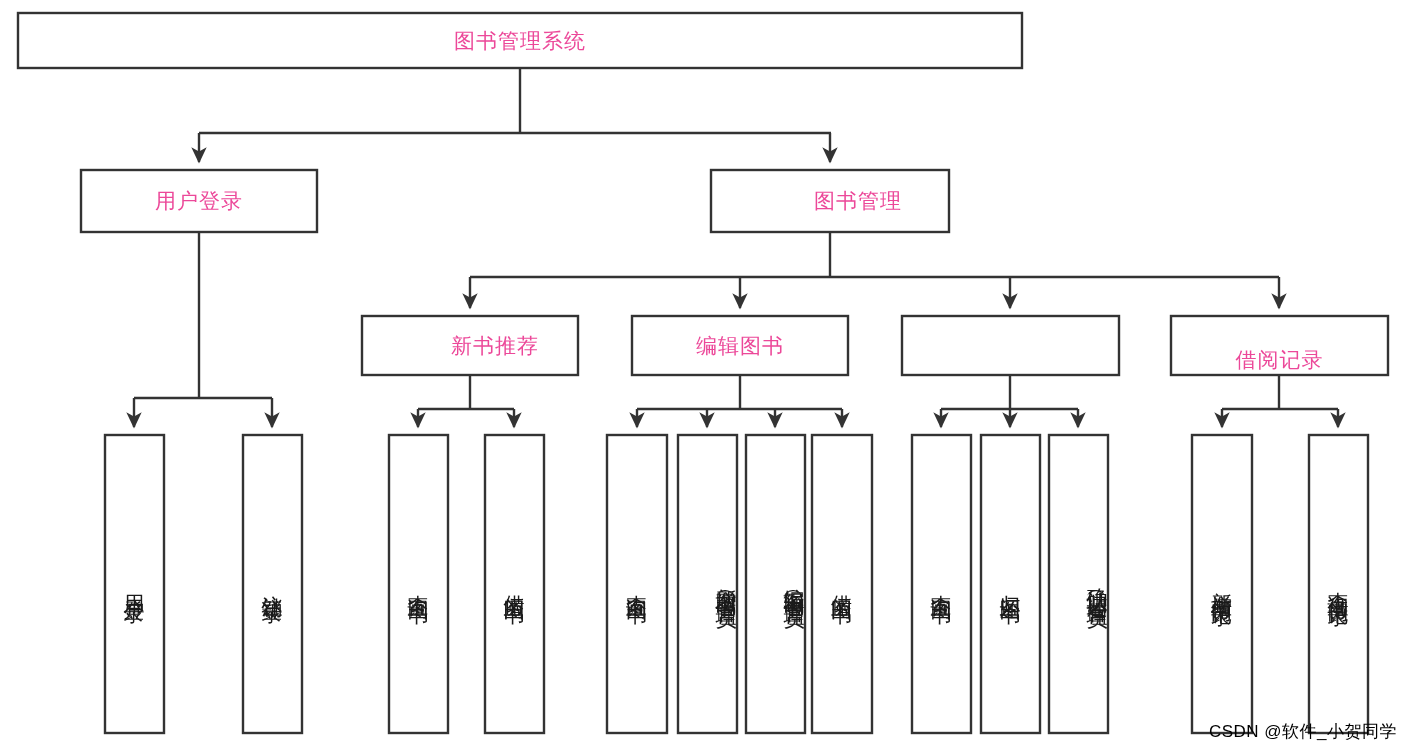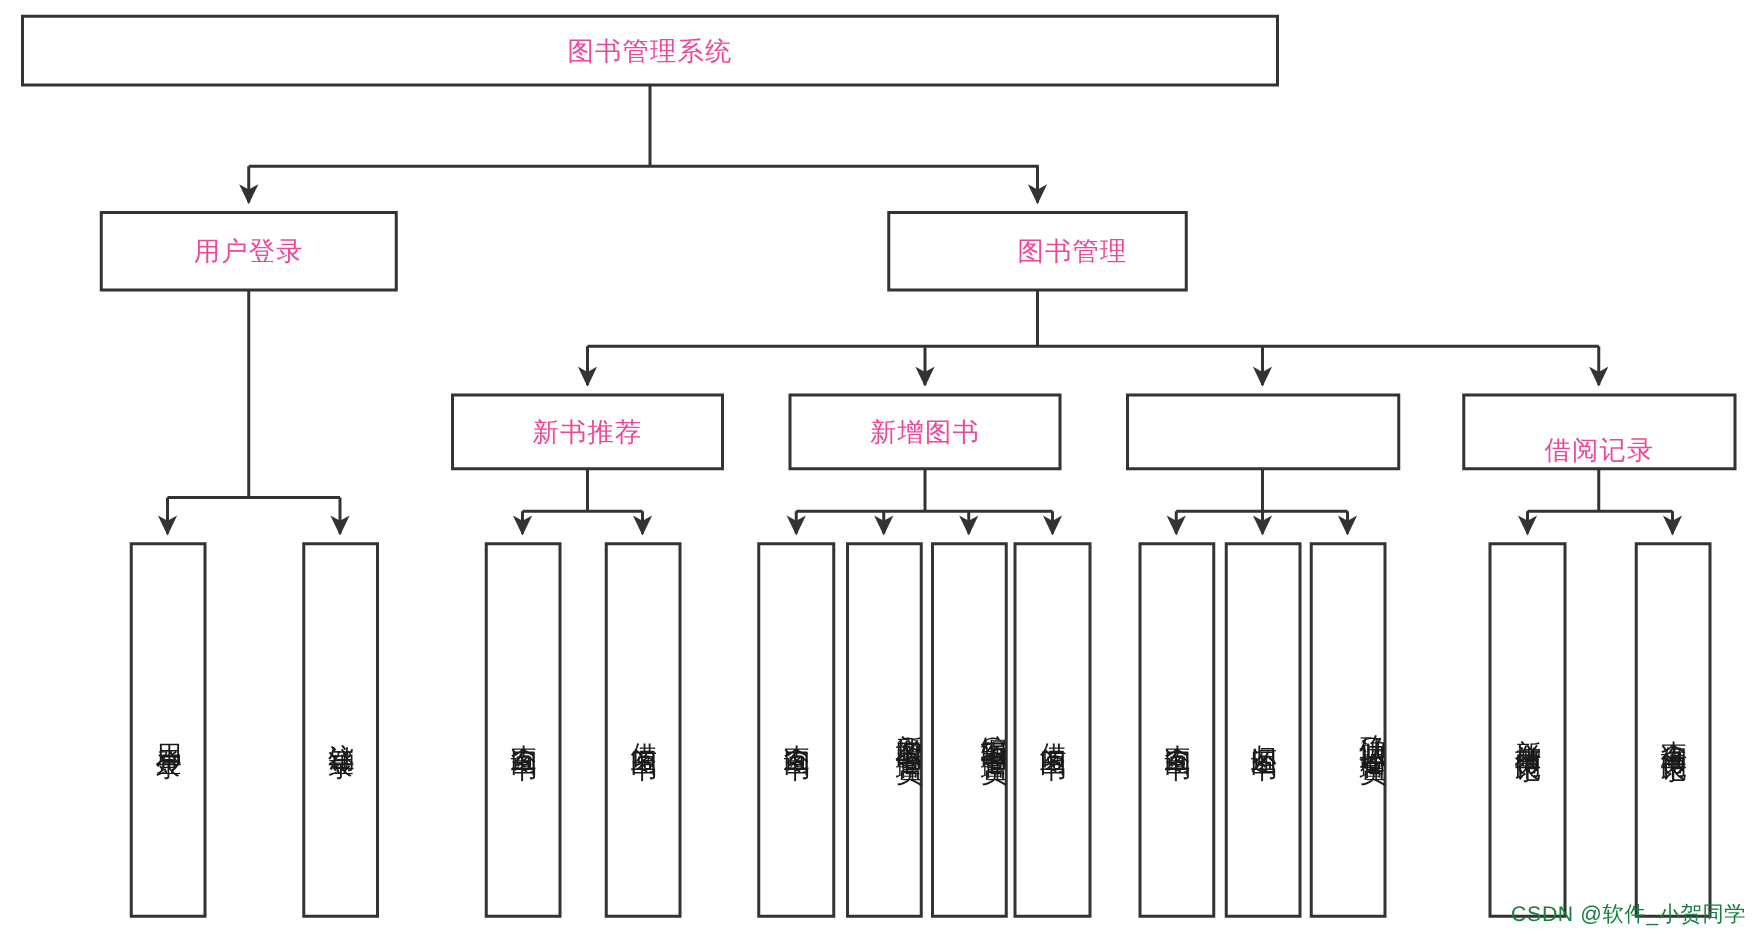--- a/index.html
+++ b/index.html
@@ -63,21 +63,21 @@
     text-orientation: upright;
     letter-spacing: 3px;
     line-height: 1;
     pointer-events: none;
   }
   .watermark {
     position: absolute;
     right: 8px;
     bottom: 4px;
     font-size: 17px;
-    color: #15803d;
+    color: #000000;
     letter-spacing: 0.5px;
     white-space: nowrap;
   }
 </style>
 </head>
 <body>
 
 <div id="diagram-root">
 
   <svg class="diagram-canvas" viewBox="0 0 1405 747">
@@ -168,22 +168,22 @@
 
     <rect class="node-box" x="1192" y="435" width="60" height="298"></rect>
     <rect class="node-box" x="1309" y="435" width="59" height="298"></rect>
   </svg>
 
   <div class="label-h" style="left:18px; top:13px; width:1004px; height:55px;">图书管理系统</div>
 
   <div class="label-h" style="left:81px; top:170px; width:236px; height:62px;">用户登录</div>
   <div class="label-h" style="left:711px; top:170px; width:238px; height:62px;margin-left:28px;">图书管理</div>
 
-  <div class="label-h" style="left:362px; top:316px; width:216px; height:59px;">新书推荐</div>
-  <div class="label-h" style="left:632px; top:316px; width:216px; height:59px;">新增图书</div>
+  <div class="label-h" style="left:362px; top:316px; width:216px; height:59px;padding-left:25px;">新书推荐</div>
+  <div class="label-h" style="left:632px; top:316px; width:216px; height:59px;">编辑图书</div>
   <div class="label-h" style="left:1171px; top:298px; width:217px; height:59px;margin-top:32px;">借阅记录</div>
 
   <div class="label-v" style="left:105px; top:435px; width:59px; height:298px;">用户登录</div>
   <div class="label-v" style="left:243px; top:435px; width:59px; height:298px;">注销登录</div>
 
   <div class="label-v" style="left:389px; top:435px; width:59px; height:298px;">查询图书</div>
   <div class="label-v" style="left:485px; top:435px; width:59px; height:298px;">借阅图书</div>
 
   <div class="label-v" style="left:607px; top:435px; width:60px; height:298px;">查询图书</div>
   <div class="label-v" style="left:678px; top:437px; width:59px; height:294px; align-items:flex-start;">新增图书（管理员）</div>

